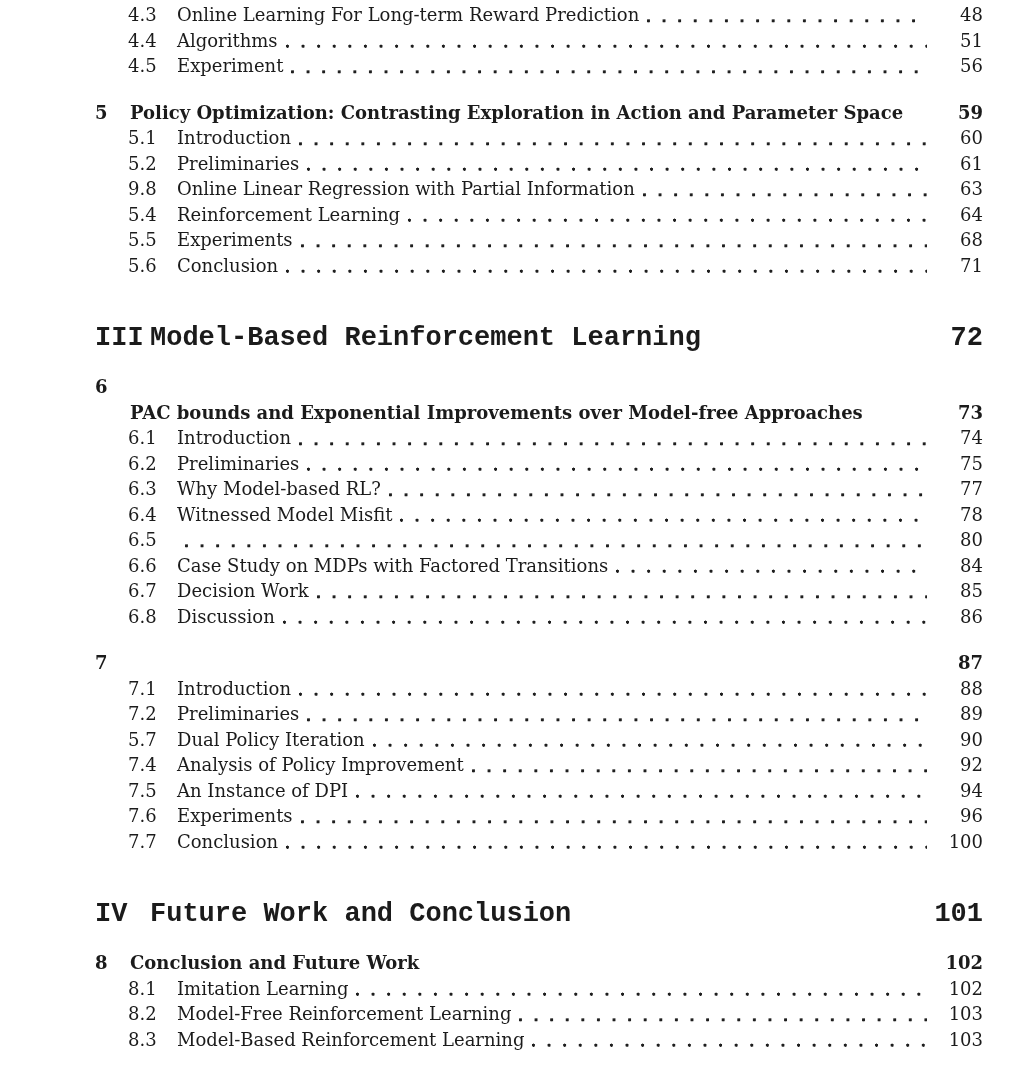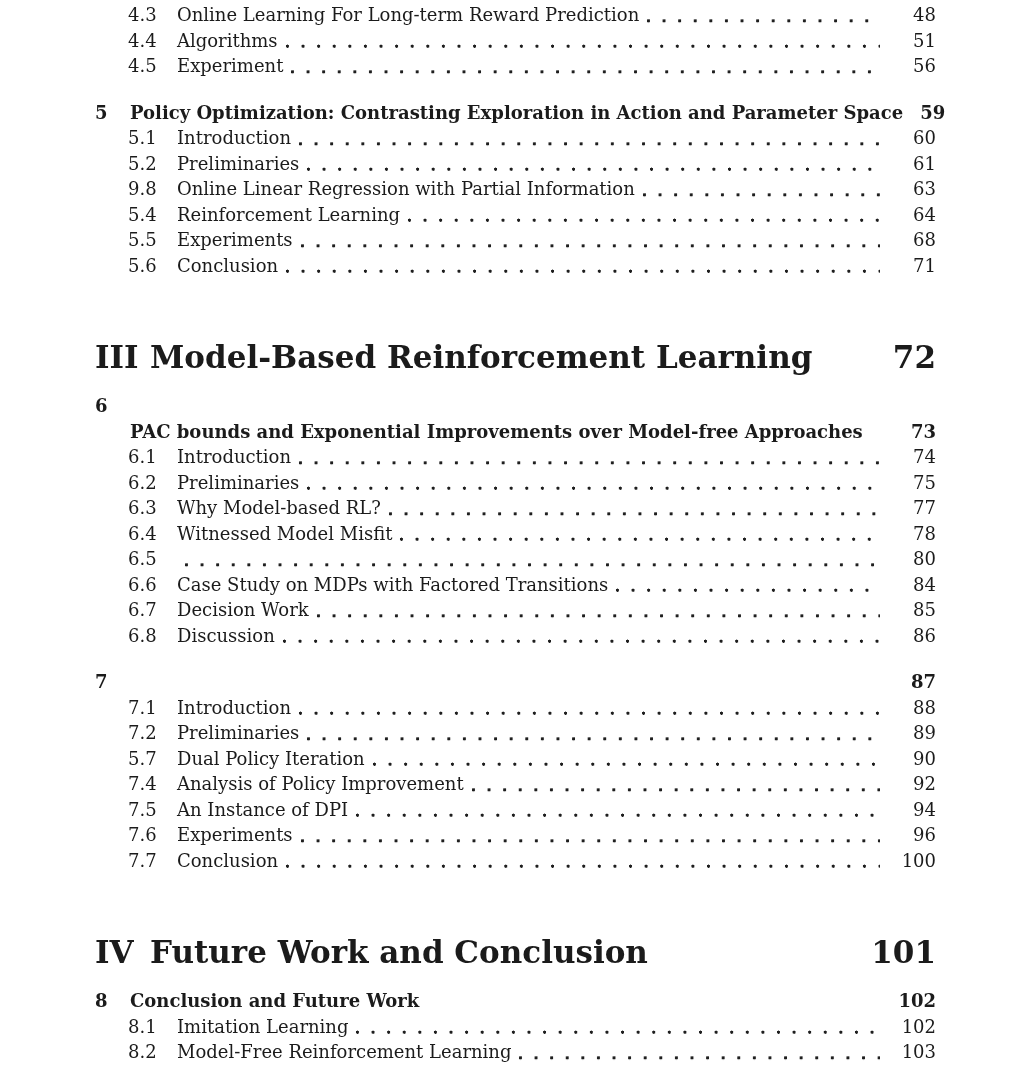--- a/index.html
+++ b/index.html
@@ -5,21 +5,21 @@
   * { margin: 0; padding: 0; box-sizing: border-box; }
   html, body { background: #ffffff; }
   body {
     width: 1033px; height: 1068px;
     font-family: "DejaVu Serif", "Liberation Serif", serif;
     color: #1b1b1b;
     overflow: hidden;
   }
   .page {
     width: 1033px; height: 1068px;
-    padding: 2px 97px 0 95px;
+    padding: 2px 50px 0 95px;
     overflow: hidden;
   }
   
   .row {
     display: flex;
     align-items: stretch;
     height: 25.5px;
     font-size: 18px;
     line-height: 25.5px;
     white-space: nowrap;
@@ -43,26 +43,27 @@
   
   .chap { font-weight: bold; }
   .chap .num { width: 35px; }
   .chap.cont { padding-left: 35px; align-items: center; }
   .chapter-block { margin-top: 21px; }
   .chapter-block.after-part { margin-top: 19px; }
   
   .part-row {
     display: flex;
     align-items: stretch;
-    margin-top: 62px;
+    margin-top: 43px;
     height: 34px;
-    font-size: 31px;
+    font-size: 27px;
     line-height: 34px;
     font-weight: bold;
     white-space: nowrap;
+    font-family: Liberation Mono, monospace;
   }
   .part-row .pnum { flex: none; width: 55px; }
   .part-row .ptitle { flex: none; }
   .part-row .pg { min-width: 46px; }
 </style>
 </head>
 <body>
 
 <div class="page">
   <div id="toc-root">

